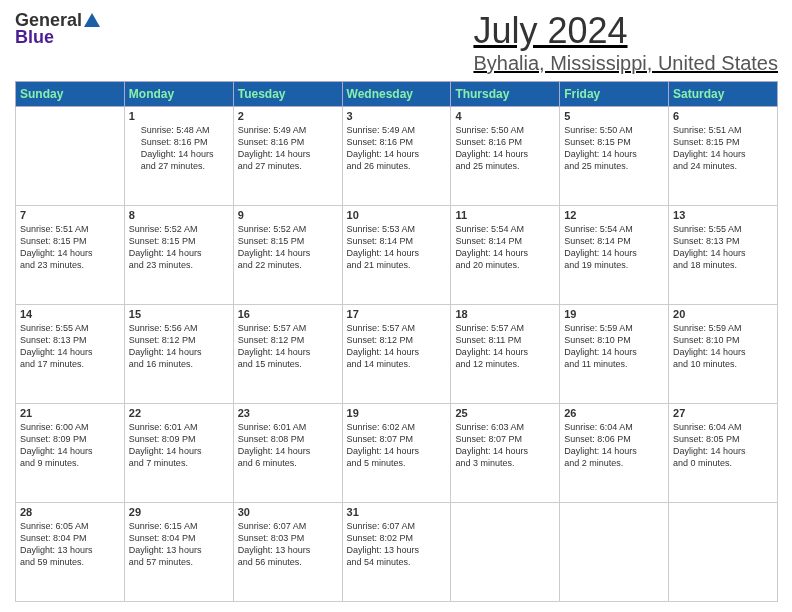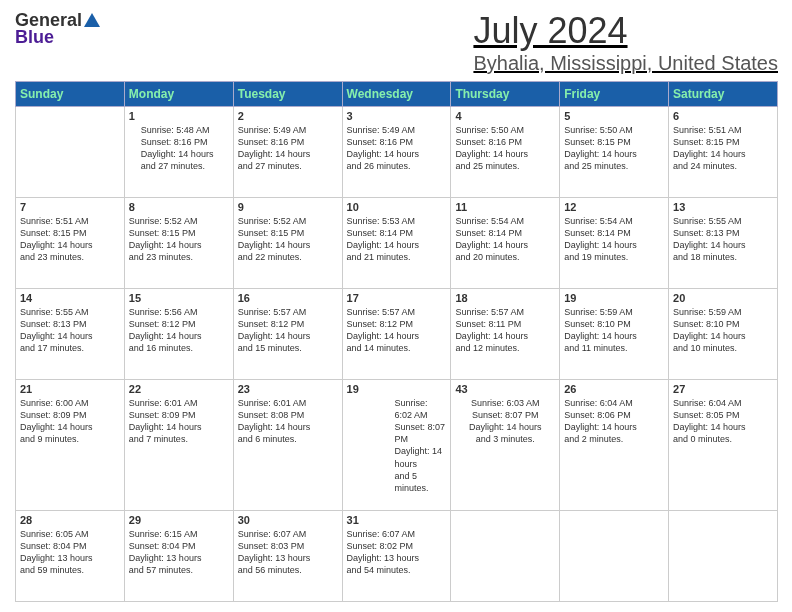--- a/index.html
+++ b/index.html
@@ -277,28 +277,28 @@
           </td>
           <td>
             <span class="day-num">23</span>
             <div class="cell-text" style="white-space: pre-line;">Sunrise: 6:01 AM
 Sunset: 8:08 PM
 Daylight: 14 hours
 and 6 minutes.</div>
           </td>
           <td>
             <span class="day-num">19</span>
-            <div class="cell-text" style="white-space: pre-line; margin-left: 48px;">Sunrise: 6:02 AM
+            <div class="cell-text" style="white-space: pre-line;">Sunrise: 6:02 AM
 Sunset: 8:07 PM
 Daylight: 14 hours
 and 5 minutes.</div>
           </td>
           <td>
-            <span class="day-num">43</span>
-            <div class="cell-text" style="white-space: pre-line; text-align: center;">Sunrise: 6:03 AM
+            <span class="day-num">25</span>
+            <div class="cell-text" style="white-space: pre-line;">Sunrise: 6:03 AM
 Sunset: 8:07 PM
 Daylight: 14 hours
 and 3 minutes.</div>
           </td>
           <td>
             <span class="day-num">26</span>
             <div class="cell-text" style="white-space: pre-line;">Sunrise: 6:04 AM
 Sunset: 8:06 PM
 Daylight: 14 hours
 and 2 minutes.</div>

